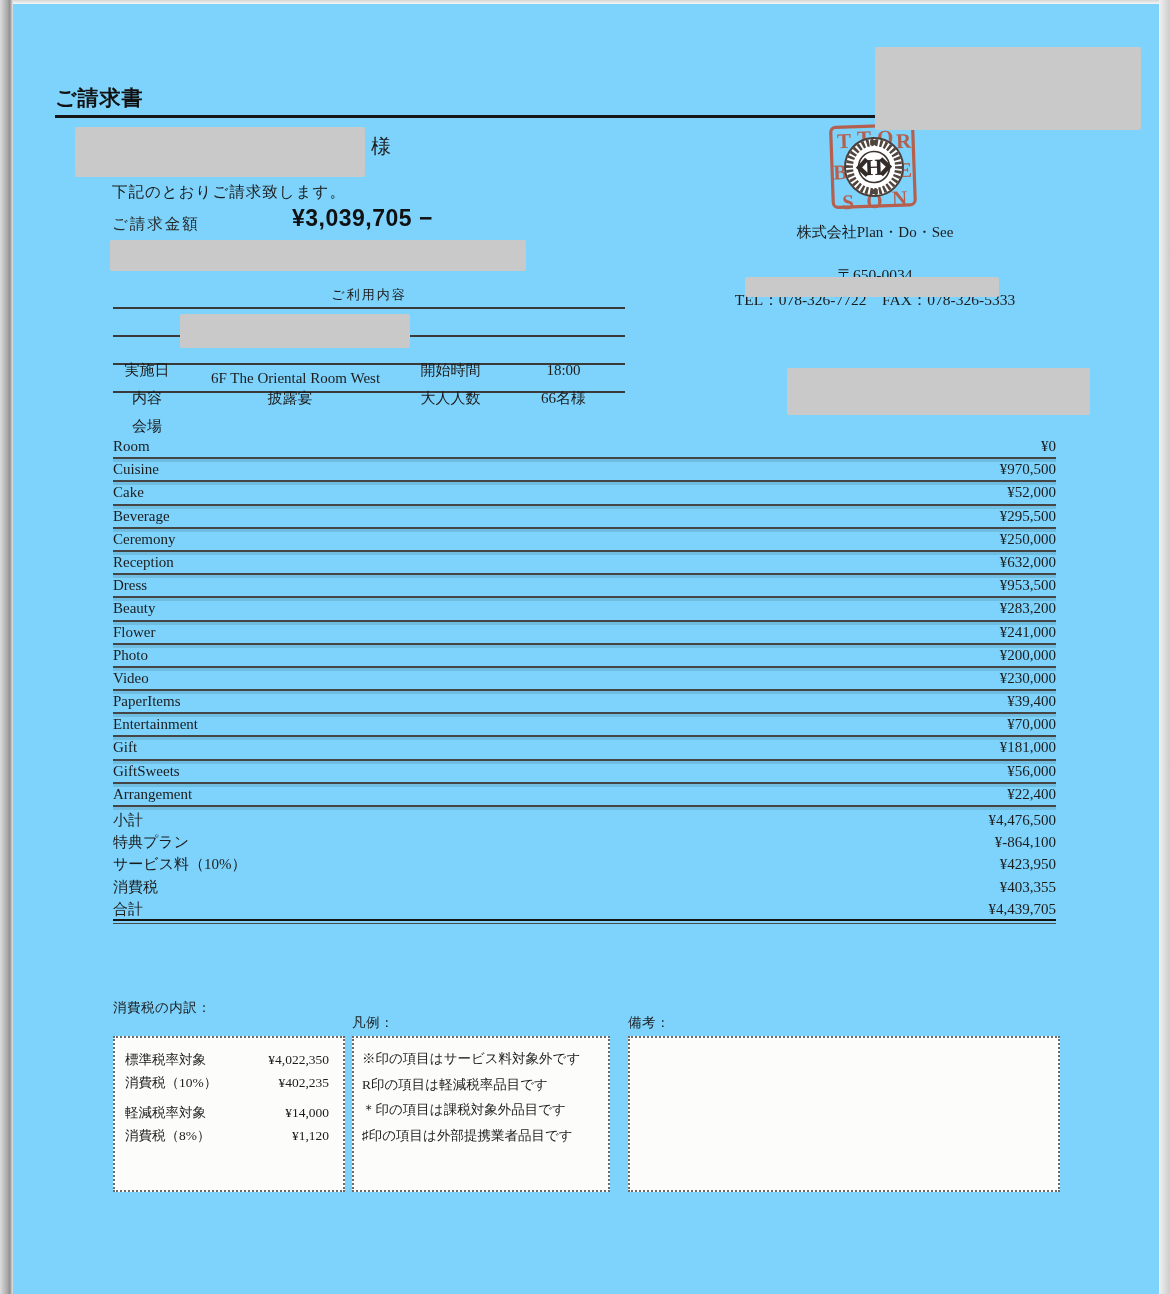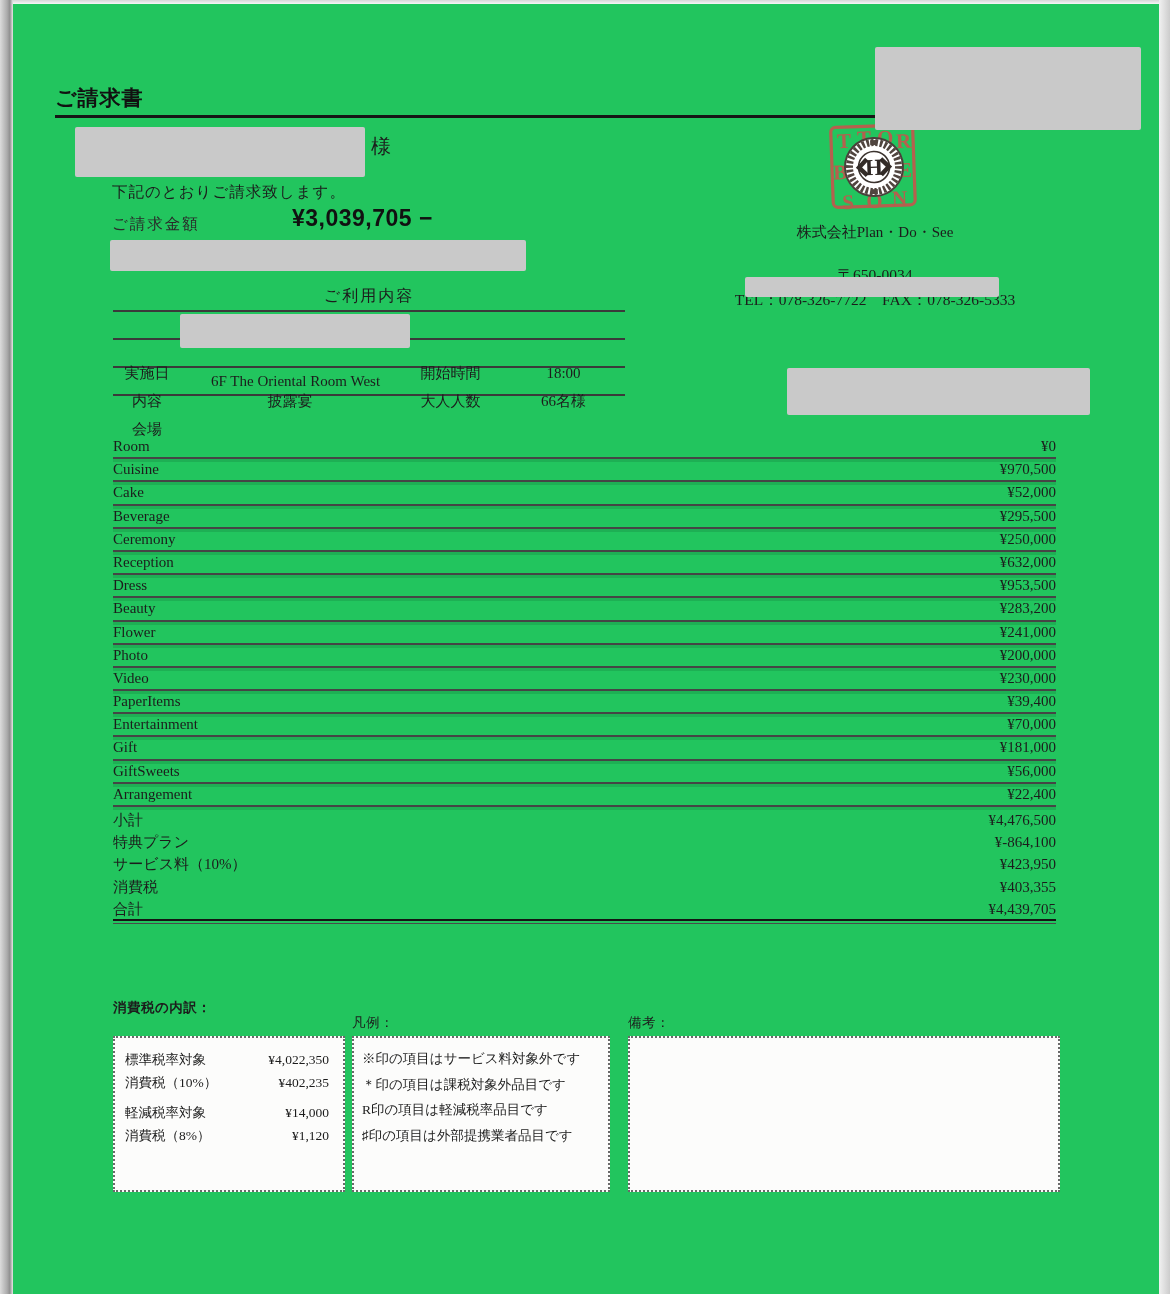--- a/index.html
+++ b/index.html
@@ -1,18 +1,18 @@
 <!DOCTYPE html>
 <html><head>
 <meta charset="utf-8">
 <style>
   html,body{margin:0;padding:0;background:#e9e9e9;}
   .photo{
     position:relative;width:1170px;height:1294px;overflow:hidden;
-    background:#22c55e;
+    background:#7dd3fc;
     font-family:"Liberation Serif","DejaVu Serif",serif;
     color:#1c1c1c;
   }
   .edge-left{position:absolute;left:0;top:0;width:13px;height:100%;
     background:linear-gradient(90deg,#dcdcdc,#ababab 55%,#8f8f8f 76%,#e8e8e8);}
   .edge-right{position:absolute;right:0;top:0;width:11px;height:100%;
     background:linear-gradient(90deg,#f1f1f1,#cccccc);}
   .edge-top{position:absolute;left:13px;right:11px;top:0;height:4px;
     background:linear-gradient(#d6d6d6,#f6f6f6);}
   .abs{position:absolute;}
@@ -23,21 +23,21 @@
     font-weight:bold;font-size:21px;letter-spacing:1px;color:#111;}
   .title-rule{left:55px;top:115px;width:822px;height:3px;background:#161616;}
   .sama{left:371px;top:133px;font-size:20px;}
   .greeting{left:112px;top:182px;font-size:15.5px;letter-spacing:1px;}
   .amount-label{left:112px;top:214px;font-size:15.5px;letter-spacing:2px;color:#2a2a2a;}
   .amount-value{left:292px;top:205px;font-family:"Liberation Sans","DejaVu Sans",sans-serif;
     font-weight:bold;font-size:23px;letter-spacing:.5px;color:#111;}
 
   
   .usage{left:113px;top:286px;width:512px;}
-  .usage-caption{text-align:center;font-size:16px;letter-spacing:2px;margin-bottom:3px;}
+  .usage-caption{text-align:center;font-size:13px;letter-spacing:2px;margin-bottom:3px;}
   .usage-table{border-top:2.5px solid #3a3a3a;}
   .usage-row{display:flex;border-bottom:2.5px solid #3a3a3a;height:26px;line-height:26px;font-size:15px;}
   .uc{text-align:center;margin-top:48px;}
   .uc1{width:68px;}
   .uc2{width:218px;}
   .uc3{width:103px;}
   .uc4{width:123px;}
   .uc-span{width:444px;text-align:left;padding-left:30px;box-sizing:border-box;}
 
   
@@ -53,21 +53,21 @@
   .items-list{left:113px;top:436px;width:943px;}
   .item-row{display:flex;justify-content:space-between;height:21.2px;line-height:21px;
     border-bottom:2px solid #454545;box-shadow:0 3px 0 rgba(0,0,0,.10);font-size:15px;}
   .totals-list{left:113px;top:809px;width:943px;}
   .total-row{display:flex;justify-content:space-between;height:22.2px;line-height:22px;font-size:15px;}
   .grand-rule{left:113px;top:919px;width:943px;height:2px;border-top:2.5px solid #141414;border-bottom:1.5px solid #4a4a4a;}
   .after-list{left:113px;top:924px;width:943px;}
 
   
   .box-label{font-size:13.5px;letter-spacing:.5px;}
-  .lbl-tax{left:113px;top:999px;font-weight:bold;}
+  .lbl-tax{left:113px;top:999px;}
   .lbl-legend{left:352px;top:1014px;}
   .lbl-remarks{left:628px;top:1014px;}
   .dotted-box{position:absolute;top:1036px;height:156px;border:2px dotted #6a6a6a;box-sizing:border-box;background:#fcfcfb;}
   .box-tax{left:113px;width:232px;}
   .box-legend{left:352px;width:258px;}
   .box-remarks{left:628px;width:432px;}
   .tax-rows{padding-top:10px;}
   .tax-row{display:flex;justify-content:space-between;padding:0 14px 0 10px;line-height:23px;font-size:13.5px;}
   .tax-row.gap{margin-top:7px;}
   .legend-lines{padding:8px 4px 0 8px;}
@@ -281,23 +281,23 @@
         </div>
       </div>
   </div>
 
   <div class="abs box-label lbl-legend">凡例：</div>
   <div class="dotted-box box-legend">
     <div class="legend-lines">
 
         <div class="legend-line">※印の項目はサービス料対象外です</div>
 
+        <div class="legend-line">R印の項目は軽減税率品目です</div>
+
         <div class="legend-line">＊印の項目は課税対象外品目です</div>
-
-        <div class="legend-line">R印の項目は軽減税率品目です</div>
 
         <div class="legend-line">♯印の項目は外部提携業者品目です</div>
       </div>
   </div>
 
   <div class="abs box-label lbl-remarks">備考：</div>
   <div class="dotted-box box-remarks"></div>
 </div>
 
 </body></html>

